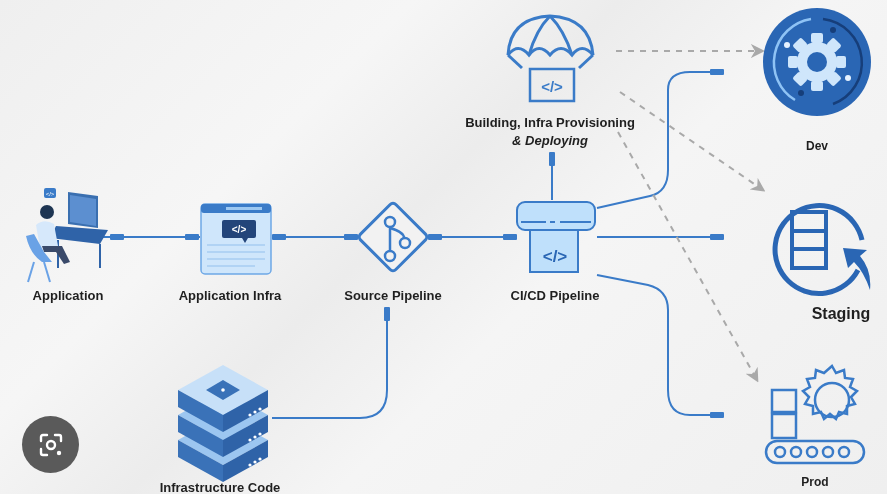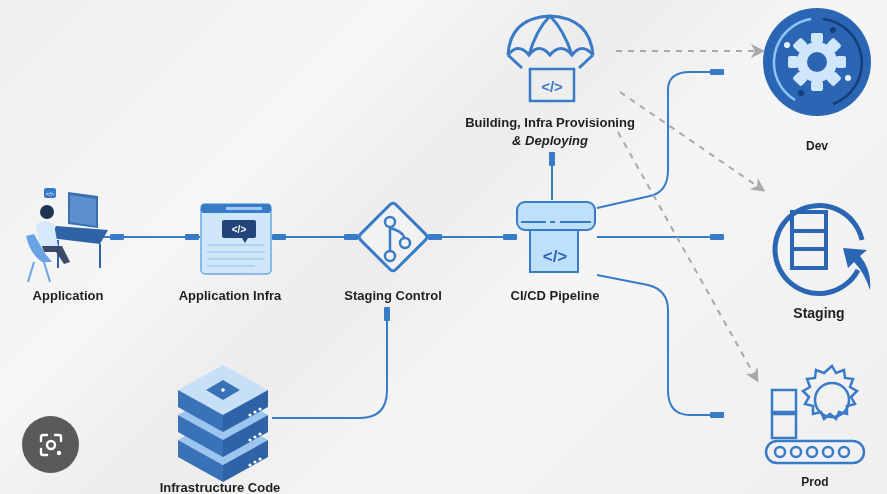--- a/index.html
+++ b/index.html
@@ -182,27 +182,27 @@
     <circle cx="780" cy="452" r="5"></circle>
     <circle cx="796" cy="452" r="5"></circle>
     <circle cx="812" cy="452" r="5"></circle>
     <circle cx="828" cy="452" r="5"></circle>
     <circle cx="844" cy="452" r="5"></circle>
   </g>
 </svg>
 
 <div class="label" style="left:18px;top:288px;width:100px;">Application</div>
 <div class="label" style="left:165px;top:288px;width:130px;">Application Infra</div>
-<div class="label" style="left:333px;top:288px;width:120px;">Staging Control</div>
+<div class="label" style="left:333px;top:288px;width:120px;">Source Pipeline</div>
 <div class="label" style="left:495px;top:288px;width:120px;">CI/CD Pipeline</div>
 <div class="label" style="left:440px;top:115px;width:220px;text-align:center;">Building, Infra Provisioning</div>
 <div class="label" style="left:440px;top:133px;width:220px;font-style:italic;">&amp; Deploying</div>
 <div class="label" style="left:140px;top:480px;width:160px;">Infrastructure Code</div>
 <div class="label" style="left:787px;top:139px;width:60px;font-size:12px;">Dev</div>
-<div class="label" style="left:784px;top:305px;width:70px;font-size:14px;">Staging</div>
+<div class="label" style="left:806px;top:305px;width:70px;font-size:16px;">Staging</div>
 <div class="label" style="left:785px;top:475px;width:60px;font-size:12px;">Prod</div>
 
 <div class="lens-btn">
   <svg width="26" height="26" viewBox="0 0 26 26">
     <path d="M3 9 V5 Q3 3 5 3 H9 M17 3 H21 Q23 3 23 5 V9 M3 17 V21 Q3 23 5 23 H9" fill="none" stroke="#fff" stroke-width="2.4" stroke-linecap="round"></path>
     <circle cx="13" cy="13" r="4" fill="none" stroke="#fff" stroke-width="2.4"></circle>
     <circle cx="21" cy="21" r="2.2" fill="#fff"></circle>
   </svg>
 </div>
 

